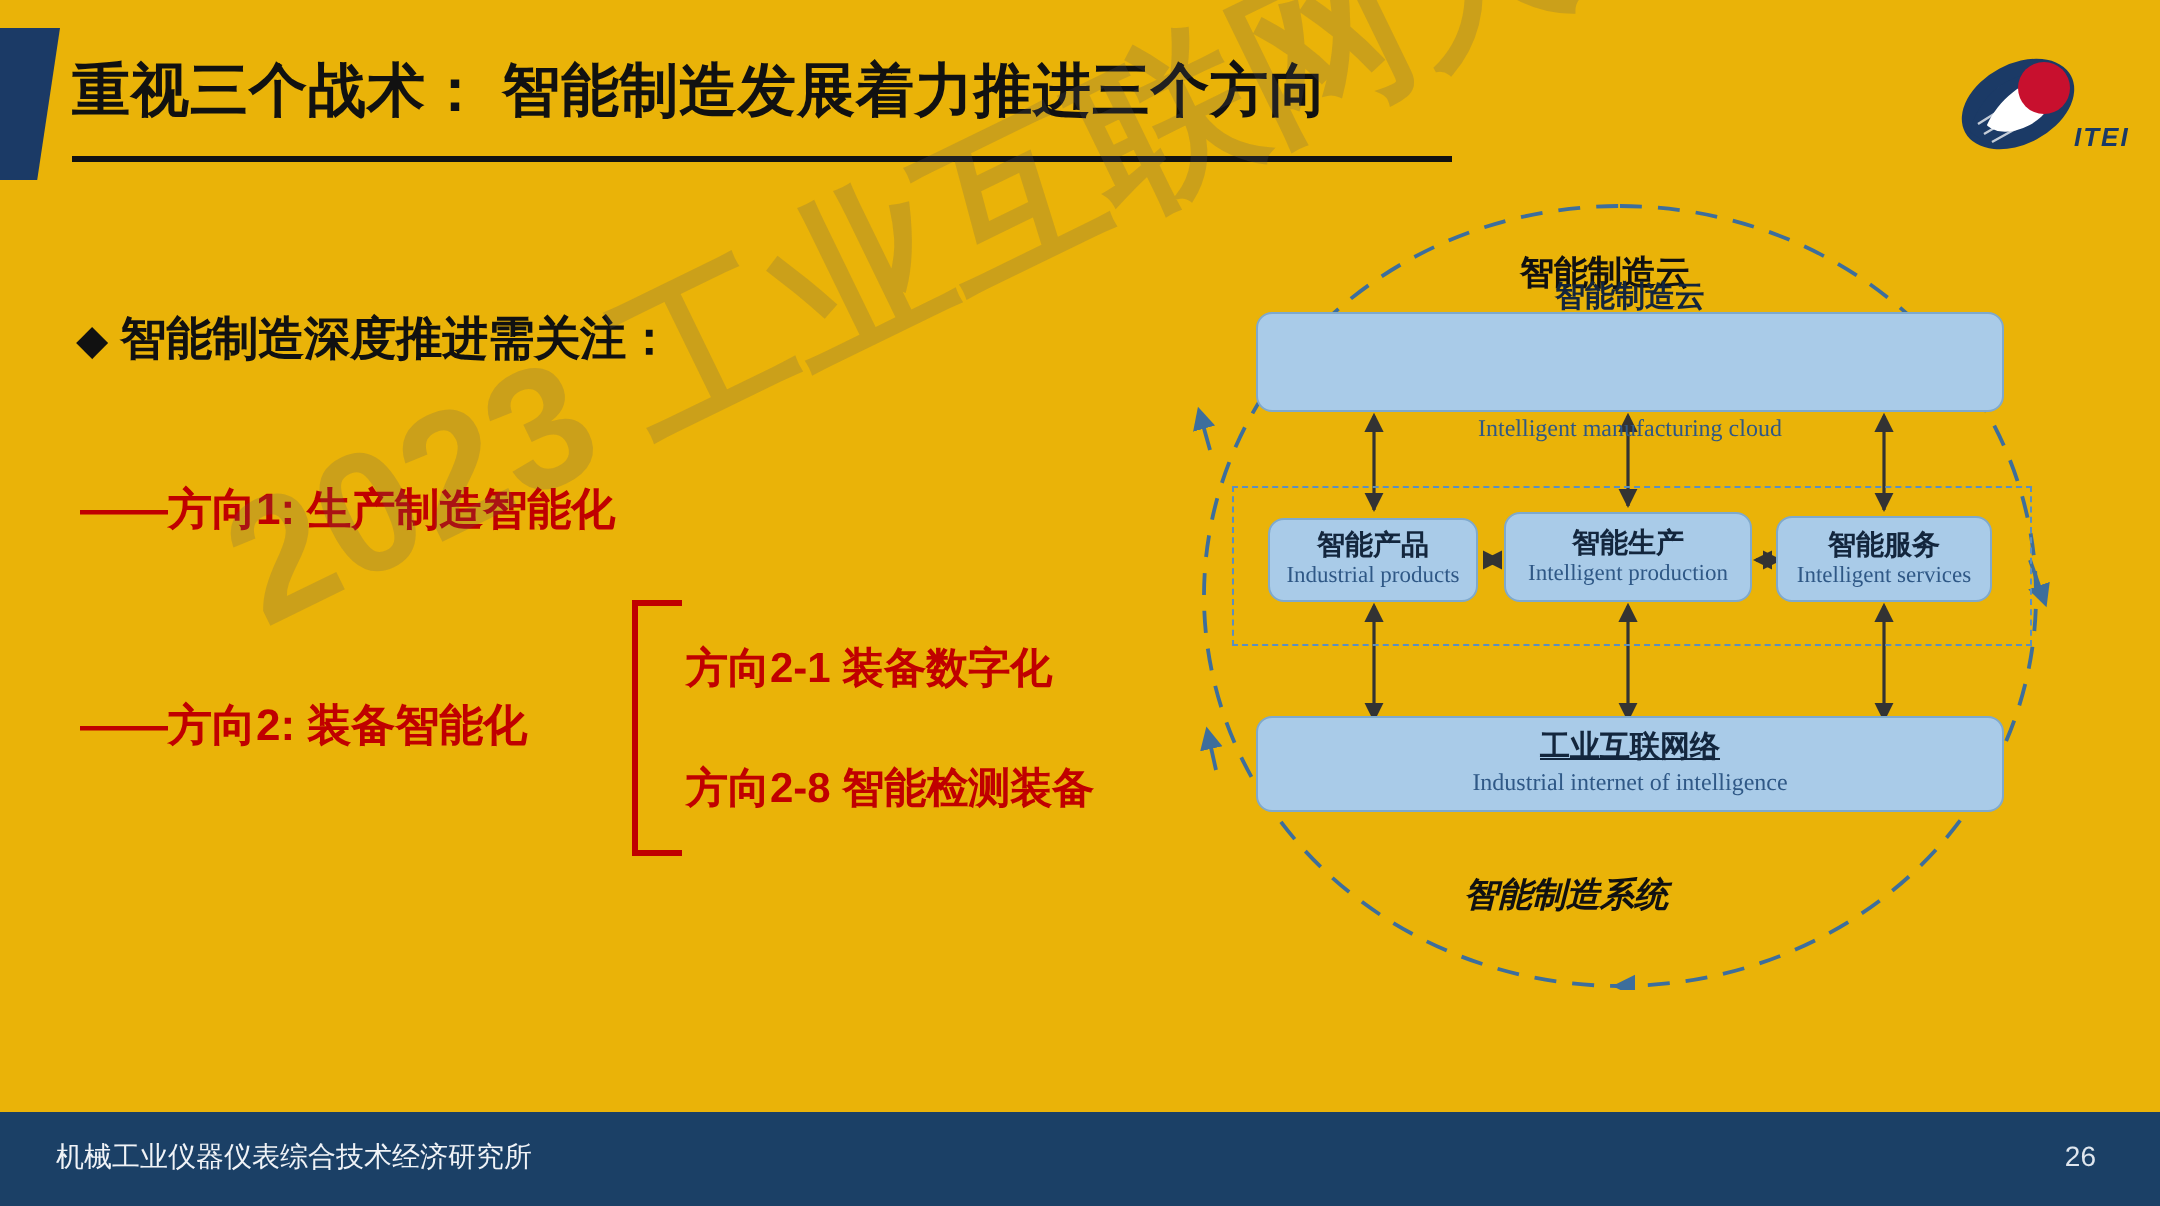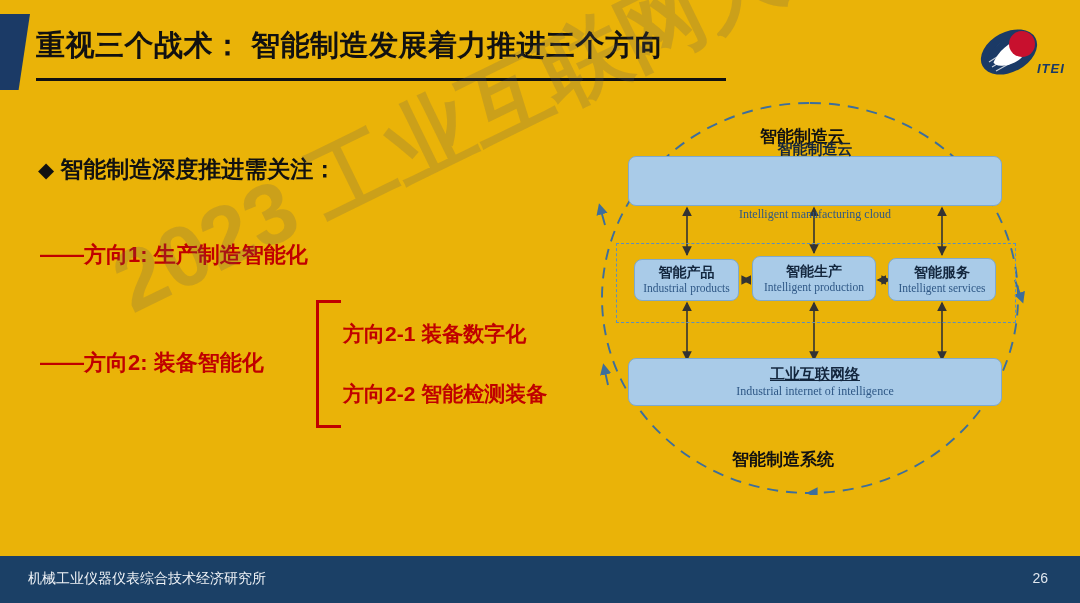--- a/index.html
+++ b/index.html
@@ -59,21 +59,21 @@
 
   
   .diagram{position:absolute;left:560px;top:95px;width:500px;height:400px;}
   .diagram svg{position:absolute;left:0;top:0;}
 
   .dgm-label{
     position:absolute;font-size:17px;font-weight:bold;color:#111;
     white-space:nowrap;text-align:center;
   }
   .lbl-top{left:760px;top:125px;}
-  .lbl-bottom{left:732px;top:448px;}
+  .lbl-bottom{left:732px;top:436px;font-style:italic;}
 
   .nbox{
     position:absolute;background:#a9cbe8;border:1px solid #7fa9cc;
     border-radius:8px;display:flex;flex-direction:column;
     align-items:center;justify-content:center;
     box-sizing:border-box;
   }
   .nbox .cn{font-size:14px;font-weight:bold;color:#13263d;line-height:1.15;}
   .nbox .cn.ul{text-decoration:underline;}
   .nbox .en{
@@ -148,21 +148,21 @@
 
   <div class="bullet-head">
     <span class="dia">◆</span><span>智能制造深度推进需关注：</span>
   </div>
 
   <div class="dir dir1">——方向1: 生产制造智能化</div>
   <div class="dir dir2">——方向2: 装备智能化</div>
 
   <div class="bracket"></div>
   <div class="sub sub1">方向2-1 装备数字化</div>
-  <div class="sub sub2">方向2-2 智能检测装备</div>
+  <div class="sub sub2">方向2-8 智能检测装备</div>
 
   <div class="diagram">
     <svg width="500" height="400" viewBox="0 0 500 400" xmlns="http://www.w3.org/2000/svg">
       <defs>
         <marker id="ah" markerWidth="7" markerHeight="7" refX="5.4" refY="3" orient="auto">
           <path d="M0,0 L6,3 L0,6 z" fill="#333"></path>
         </marker>
         <marker id="ahb" markerWidth="7" markerHeight="7" refX="1" refY="3" orient="auto">
           <path d="M6,0 L0,3 L6,6 z" fill="#333"></path>
         </marker>

